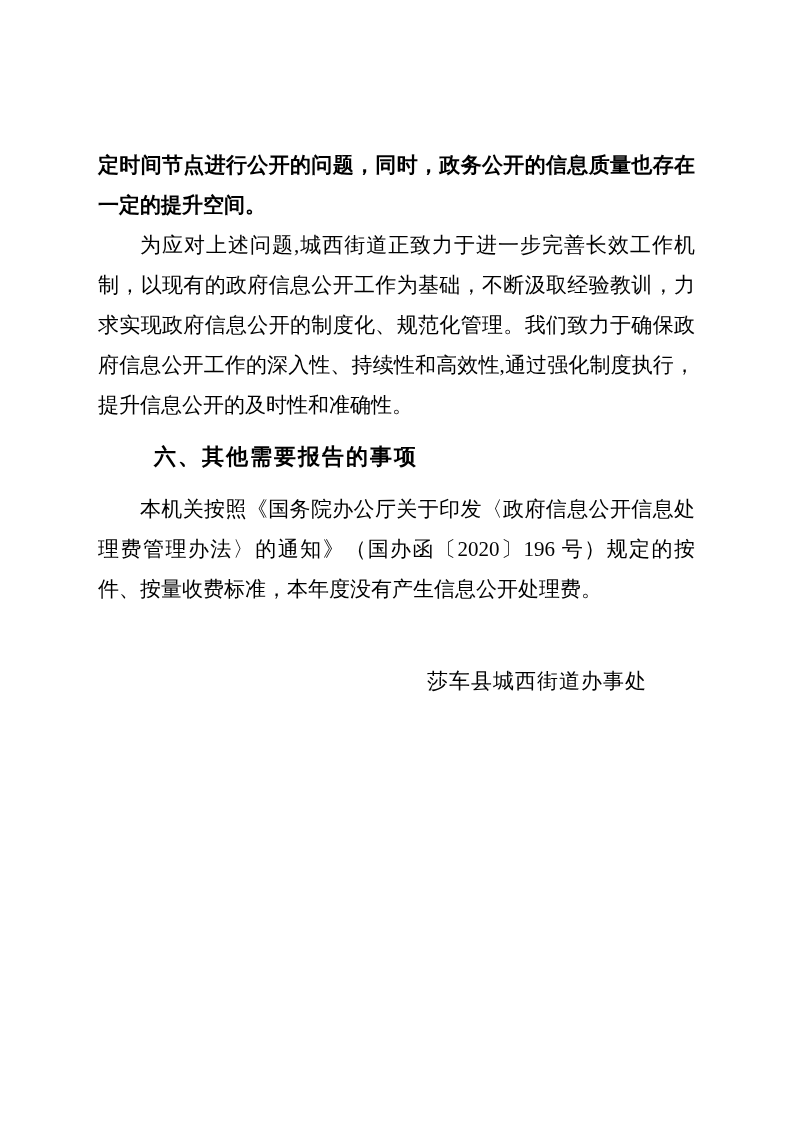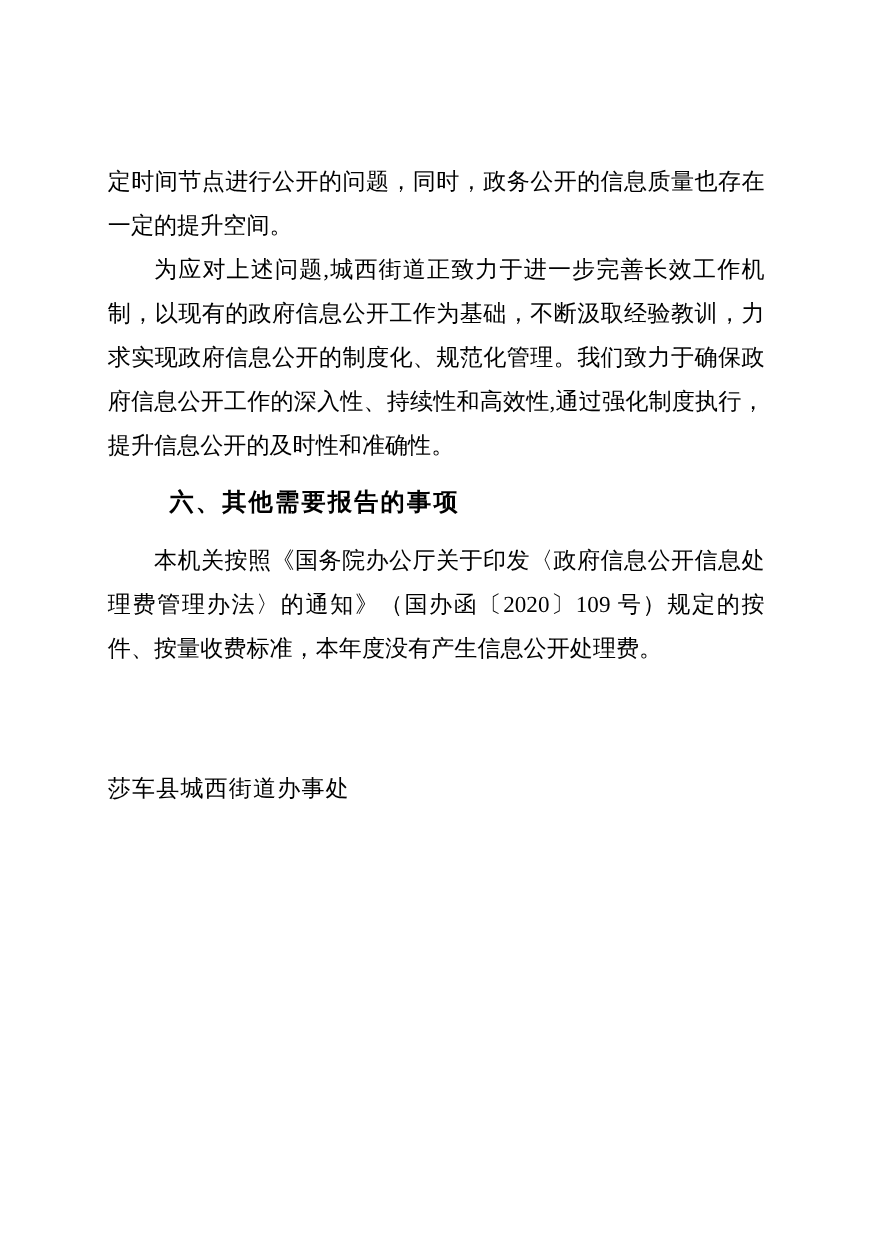--- a/index.html
+++ b/index.html
@@ -22,54 +22,55 @@
   .body-par {
     margin: 0;
     line-height: 40px;
     text-align: justify;
     text-justify: inter-ideograph;
     text-indent: 2em;
     word-break: break-all;
   }
   .body-par.no-indent {
     text-indent: 0;
+    font-weight: bold;
   }
   .section-heading {
     margin: 12px;
     font-family: "Liberation Sans", "DejaVu Sans", sans-serif;
     font-weight: 700;
     font-size: 22px;
     line-height: 40px;
     text-indent: 2em;
     letter-spacing: 2px;
   }
   .signature-block {
-    margin-top: 88px;
+    margin-top: 52px;
     display: flex;
-    justify-content: flex-start;
+    justify-content: flex-end;
     padding-right: 48px;
   }
   .signature-inner {
     text-align: center;
     line-height: 40px;
     letter-spacing: 1px;
   }
 </style>
 </head>
 <body>
 
 <div class="page">
 
   <p class="body-par no-indent">定时间节点进行公开的问题，同时，政务公开的信息质量也存在一定的提升空间。</p>
 
   <p class="body-par">为应对上述问题,城西街道正致力于进一步完善长效工作机制，以现有的政府信息公开工作为基础，不断汲取经验教训，力求实现政府信息公开的制度化、规范化管理。我们致力于确保政府信息公开工作的深入性、持续性和高效性,通过强化制度执行，提升信息公开的及时性和准确性。</p>
 
   <h2 class="section-heading">六、其他需要报告的事项</h2>
 
-  <p class="body-par">本机关按照《国务院办公厅关于印发〈政府信息公开信息处理费管理办法〉的通知》（国办函〔2020〕109 号）规定的按件、按量收费标准，本年度没有产生信息公开处理费。</p>
+  <p class="body-par">本机关按照《国务院办公厅关于印发〈政府信息公开信息处理费管理办法〉的通知》（国办函〔2020〕196 号）规定的按件、按量收费标准，本年度没有产生信息公开处理费。</p>
 
   <div class="signature-block">
     <div class="signature-inner">
       <div>莎车县城西街道办事处</div>
     </div>
   </div>
 
 </div>
 
 </body></html>

